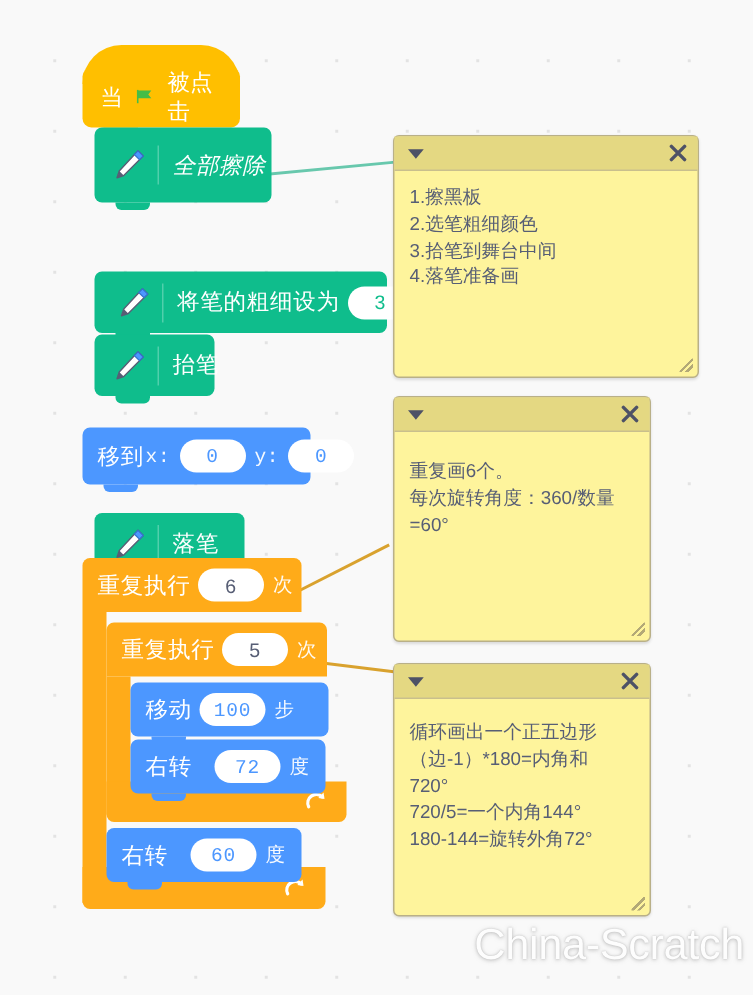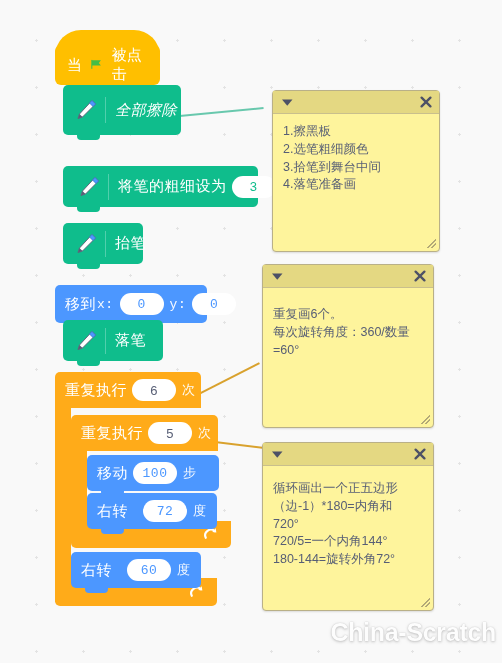--- a/index.html
+++ b/index.html
@@ -106,21 +106,21 @@
     background:
       linear-gradient(135deg,transparent 45%,#b3a977 45%,#b3a977 58%,transparent 58%),
       linear-gradient(135deg,transparent 70%,#b3a977 70%,#b3a977 83%,transparent 83%);
   }
   
   .conn{position:absolute;transform-origin:0 50%;height:1.6px;}
 
   
   .watermark{
     position:absolute;right:6px;bottom:16px;
-    font-size:25px;font-weight:bold;
+    font-size:29px;font-weight:normal;
     color:#fdfdfd;letter-spacing:-.3px;
     text-shadow:0 1px 3px rgba(150,150,150,.55), 0 0 1px rgba(140,140,140,.5);
     font-family:"Liberation Sans","DejaVu Sans",sans-serif;
     text-align:center;
   }
 </style>
 </head>
 <body>
 
 <div id="canvas">
@@ -146,21 +146,21 @@
       <path d="M19 3.5 L22.5 7 L9.5 20 L5 21.5 L6.5 17 Z" fill="#fff" stroke="#575e75" stroke-width=".9" stroke-linejoin="round"></path>
       <path d="M16.5 6 L20 9.5 L22.5 7 L19 3.5 Z" fill="#4c97ff" stroke="#3373cc" stroke-width=".8"></path>
       <path d="M6.5 17 L5 21.5 L9.5 20 Z" fill="#575e75"></path>
     </svg>
     <span class="sep"></span>
     <span class="lbl">全部擦除</span>
     <div class="notch"></div>
   </div>
 
 
-  <div class="blk stackblk pen" style="left:63px;top:166px;width:195px;height:41px;padding-left:13px;">
+  <div class="blk stackblk pen" style="left:63px;top:181px;width:195px;height:41px;padding-left:13px;">
     <svg class="penicon" viewBox="0 0 26 26">
       <path d="M19 3.5 L22.5 7 L9.5 20 L5 21.5 L6.5 17 Z" fill="#fff" stroke="#575e75" stroke-width=".9" stroke-linejoin="round"></path>
       <path d="M16.5 6 L20 9.5 L22.5 7 L19 3.5 Z" fill="#4c97ff" stroke="#3373cc" stroke-width=".8"></path>
       <path d="M6.5 17 L5 21.5 L9.5 20 Z" fill="#575e75"></path>
     </svg>
     <span class="sep"></span>
     <span class="lbl">将笔的粗细设为</span>
     <span class="oval">3</span>
     <div class="notch"></div>
   </div>
@@ -178,21 +178,21 @@
 
   <div class="blk stackblk motion" style="left:55px;top:285px;width:152px;height:38px;">
     <span class="lbl">移到</span>
     <span class="sublbl">x:</span>
     <span class="oval">0</span>
     <span class="sublbl">y:</span>
     <span class="oval">0</span>
     <div class="notch" style="background:#4c97ff;"></div>
   </div>
 
-  <div class="blk stackblk pen" style="left:63px;top:320px;width:100px;height:41px;">
+  <div class="blk stackblk pen" style="left:63px;top:342px;width:100px;height:41px;">
     <svg class="penicon" viewBox="0 0 26 26">
       <path d="M19 3.5 L22.5 7 L9.5 20 L5 21.5 L6.5 17 Z" fill="#fff" stroke="#575e75" stroke-width=".9" stroke-linejoin="round"></path>
       <path d="M16.5 6 L20 9.5 L22.5 7 L19 3.5 Z" fill="#4c97ff" stroke="#3373cc" stroke-width=".8"></path>
       <path d="M6.5 17 L5 21.5 L9.5 20 Z" fill="#575e75"></path>
     </svg>
     <span class="sep"></span>
     <span class="lbl">落笔</span>
     <div class="notch"></div>
   </div>
 
@@ -244,21 +244,21 @@
     <span class="lbl">右转</span>
     <svg width="16" height="16" viewBox="0 0 16 16" style="margin:0 5px;">
       <path d="M3.2 10.5 A5 5 0 1 1 8 13.2" fill="none" stroke="#fff" stroke-width="2" stroke-linecap="round"></path>
       <path d="M11.8 1.2 L13.6 5 L9.6 5.2 Z" fill="#fff"></path>
     </svg>
     <span class="oval">60</span>
     <span class="sublbl">度</span>
     <div class="notch" style="background:#4c97ff;"></div>
   </div>
 
-  <div class="comment" style="left:272px;top:90px;width:168px;height:162px;">
+  <div class="comment" style="left:262px;top:90px;width:204px;height:162px;">
     <div class="comment-head">
       <svg width="13" height="9" viewBox="0 0 13 9">
         <path d="M1 1.5 L11.5 1.5 L6.25 7.8 Z" fill="#4d5166"></path>
       </svg>
       <svg width="12" height="12" viewBox="0 0 12 12">
         <path d="M1.6 1.6 L10.4 10.4 M10.4 1.6 L1.6 10.4" stroke="#4d5166" stroke-width="2.3" stroke-linecap="round"></path>
       </svg>
     </div>
     <div class="comment-body">1.擦黑板
 2.选笔粗细颜色

